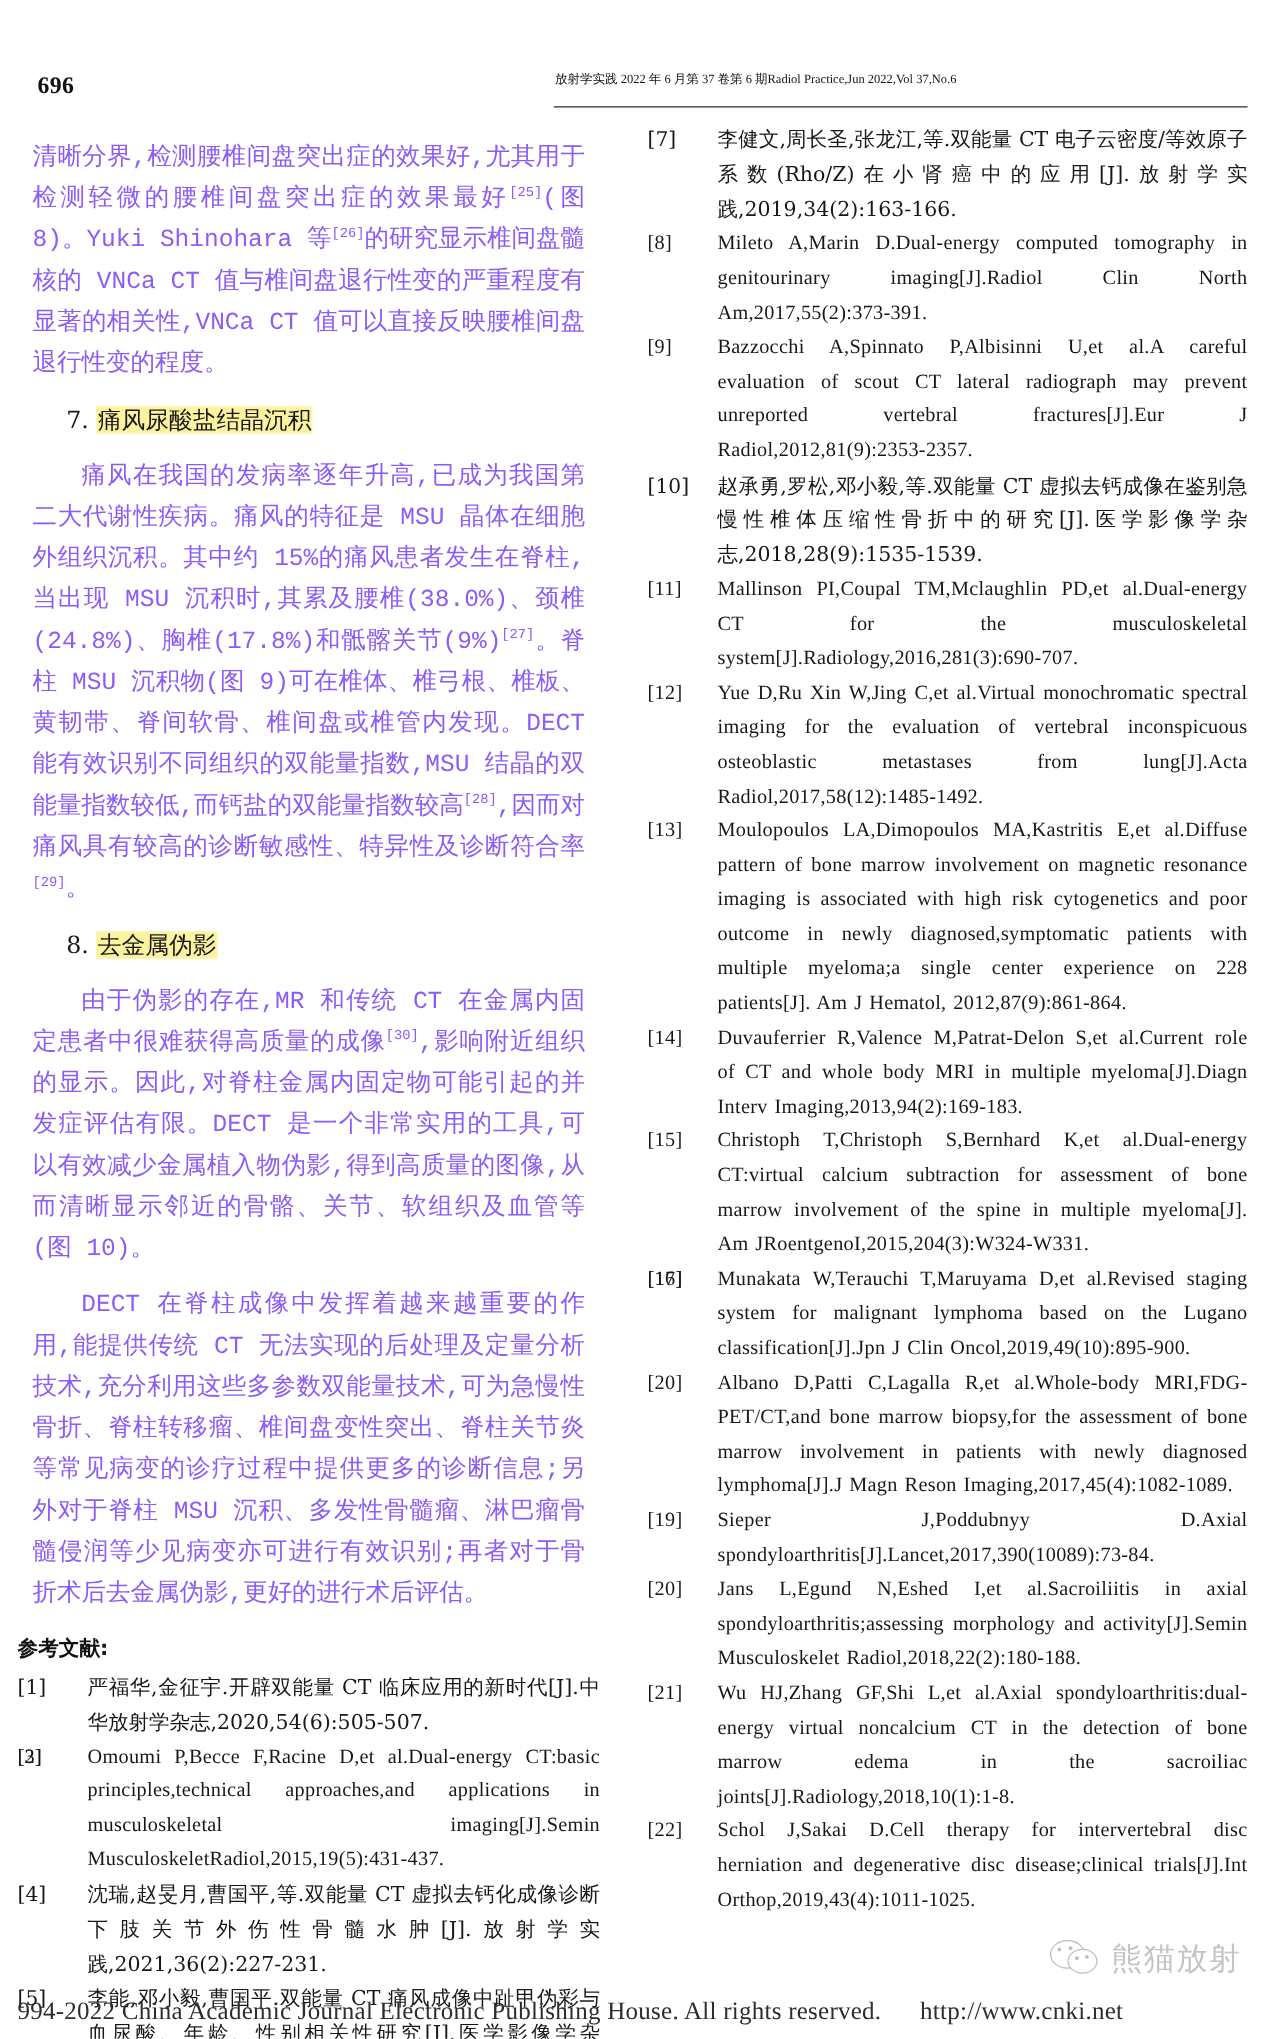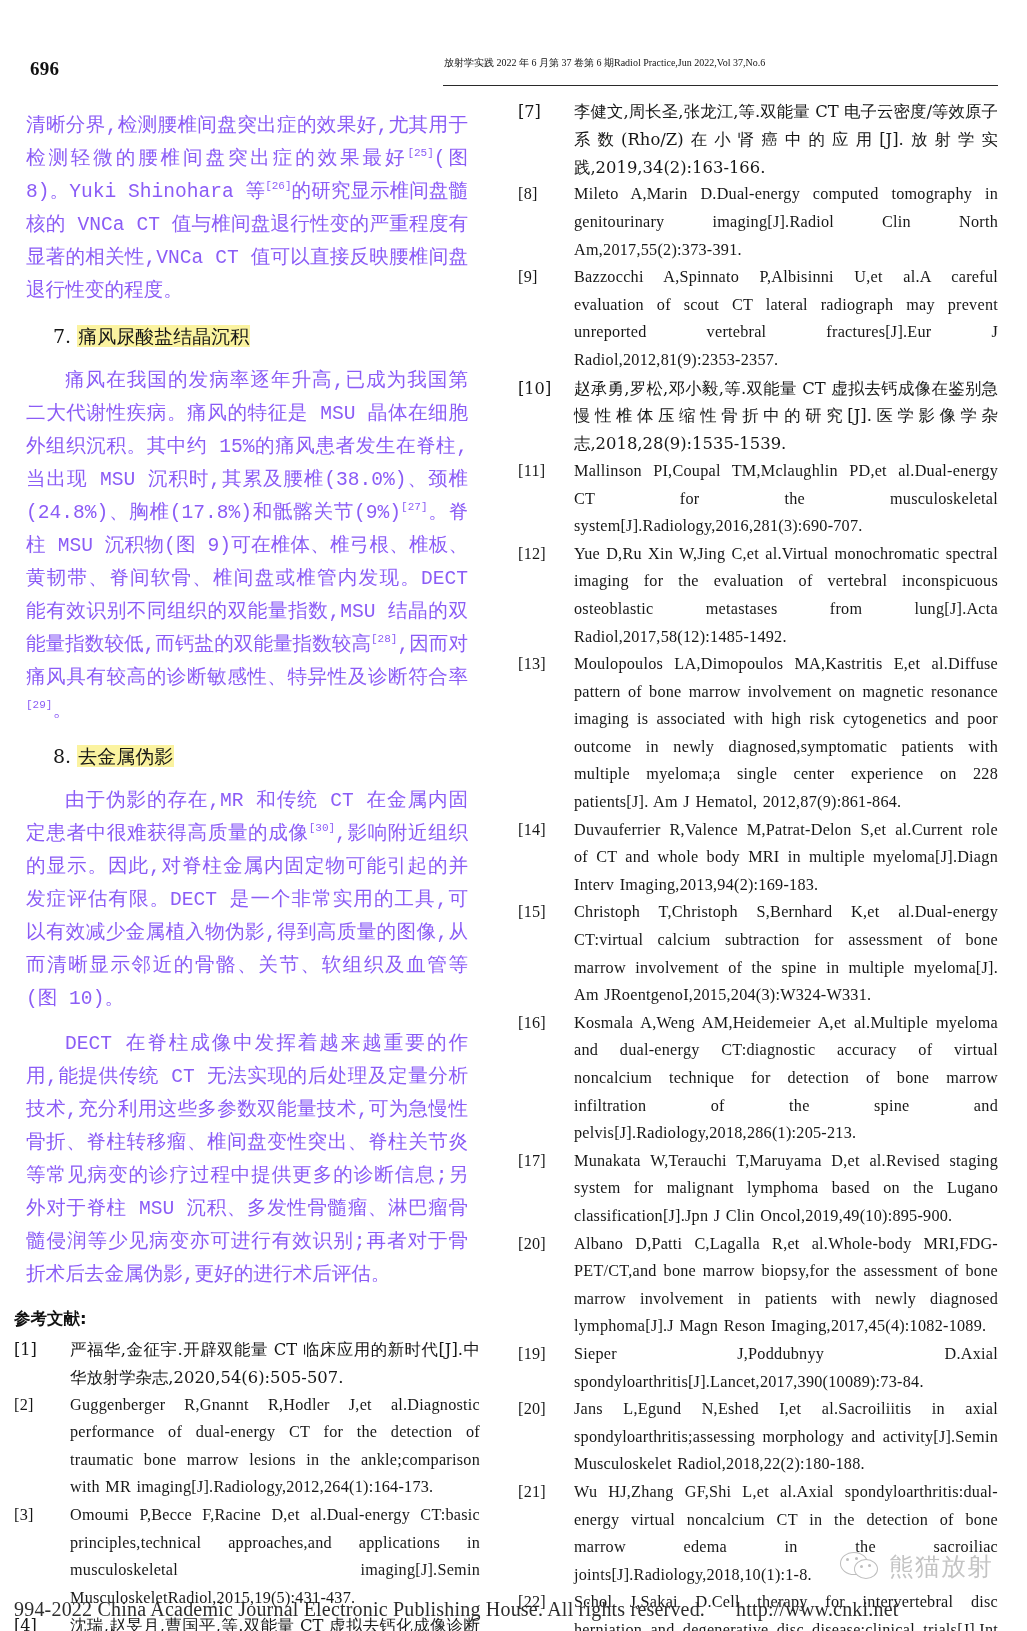--- a/index.html
+++ b/index.html
@@ -235,39 +235,39 @@
     <p class="sec-head"><span>8.</span> <span class="hl">去金属伪影</span></p>
 
     <p class="p-cn indent"><span>由于伪影的存在,MR 和传统 CT 在金属内固定患者中很难获得高质量的成像<sup class="ref">[30]</sup>,影响附近组织的显示。因此,对脊柱金属内固定物可能引起的并发症评估有限。DECT 是一个非常实用的工具,可以有效减少金属植入物伪影,得到高质量的图像,从而清晰显示邻近的骨骼、关节、软组织及血管等(图 10)。</span></p>
 
     <p class="p-cn indent"><span>DECT 在脊柱成像中发挥着越来越重要的作用,能提供传统 CT 无法实现的后处理及定量分析技术,充分利用这些多参数双能量技术,可为急慢性骨折、脊柱转移瘤、椎间盘变性突出、脊柱关节炎等常见病变的诊疗过程中提供更多的诊断信息;另外对于脊柱 MSU 沉积、多发性骨髓瘤、淋巴瘤骨髓侵润等少见病变亦可进行有效识别;再者对于骨折术后去金属伪影,更好的进行术后评估。</span></p>
 
     <div class="ref-title">参考文献:</div>
 
     <ul class="ref-list" id="ref-list-left">
         <li class="ref-item cjk"><span class="ref-num">[1]</span><span>严福华,金征宇.开辟双能量 CT 临床应用的新时代[J].中华放射学杂志,2020,54(6):505-507.</span></li>
-        <li class="ref-item latin"><span class="ref-num">[2]</span><span>Guggenberger R,Gnannt R,Hodler J,et al.Diagnostic performance of dual-energy CT for the detection of traumatic bone marrow lesions in the ankle;comparison with MR imaging[J].Radiology,2012,264(1):164-173.</span></li>
+        <li class="ref-item latin"><span class="ref-num">[2]</span></li>
         <li class="ref-item latin"><span class="ref-num">[3]</span><span>Omoumi P,Becce F,Racine D,et al.Dual-energy CT:basic principles,technical approaches,and applications in musculoskeletal imaging[J].Semin MusculoskeletRadiol,2015,19(5):431-437.</span></li>
         <li class="ref-item cjk"><span class="ref-num">[4]</span><span>沈瑞,赵旻月,曹国平,等.双能量 CT 虚拟去钙化成像诊断下肢关节外伤性骨髓水肿[J].放射学实践,2021,36(2):227-231.</span></li>
         <li class="ref-item cjk"><span class="ref-num">[5]</span><span>李能,邓小毅,曹国平.双能量 CT 痛风成像中趾甲伪彩与血尿酸、年龄、性别相关性研究[J].医学影像学杂志,2020,30(7):1291-1295.</span></li>
       </ul>
   </div>
 
   <div class="col col-right">
     <ul class="ref-list" id="ref-list-right">
         <li class="ref-item cjk"><span class="ref-num">[7]</span><span>李健文,周长圣,张龙江,等.双能量 CT 电子云密度/等效原子系数(Rho/Z)在小肾癌中的应用[J].放射学实践,2019,34(2):163-166.</span></li>
         <li class="ref-item latin"><span class="ref-num">[8]</span><span>Mileto A,Marin D.Dual-energy computed tomography in genitourinary imaging[J].Radiol Clin North Am,2017,55(2):373-391.</span></li>
         <li class="ref-item latin"><span class="ref-num">[9]</span><span>Bazzocchi A,Spinnato P,Albisinni U,et al.A careful evaluation of scout CT lateral radiograph may prevent unreported vertebral fractures[J].Eur J Radiol,2012,81(9):2353-2357.</span></li>
         <li class="ref-item cjk"><span class="ref-num">[10]</span><span>赵承勇,罗松,邓小毅,等.双能量 CT 虚拟去钙成像在鉴别急慢性椎体压缩性骨折中的研究[J].医学影像学杂志,2018,28(9):1535-1539.</span></li>
         <li class="ref-item latin"><span class="ref-num">[11]</span><span>Mallinson PI,Coupal TM,Mclaughlin PD,et al.Dual-energy CT for the musculoskeletal system[J].Radiology,2016,281(3):690-707.</span></li>
         <li class="ref-item latin"><span class="ref-num">[12]</span><span>Yue D,Ru Xin W,Jing C,et al.Virtual monochromatic spectral imaging for the evaluation of vertebral inconspicuous osteoblastic metastases from lung[J].Acta Radiol,2017,58(12):1485-1492.</span></li>
         <li class="ref-item latin"><span class="ref-num">[13]</span><span>Moulopoulos LA,Dimopoulos MA,Kastritis E,et al.Diffuse pattern of bone marrow involvement on magnetic resonance imaging is associated with high risk cytogenetics and poor outcome in newly diagnosed,symptomatic patients with multiple myeloma;a single center experience on 228 patients[J]. Am J Hematol, 2012,87(9):861-864.</span></li>
         <li class="ref-item latin"><span class="ref-num">[14]</span><span>Duvauferrier R,Valence M,Patrat-Delon S,et al.Current role of CT and whole body MRI in multiple myeloma[J].Diagn Interv Imaging,2013,94(2):169-183.</span></li>
         <li class="ref-item latin"><span class="ref-num">[15]</span><span>Christoph T,Christoph S,Bernhard K,et al.Dual-energy CT:virtual calcium subtraction for assessment of bone marrow involvement of the spine in multiple myeloma[J]. Am JRoentgenoI,2015,204(3):W324-W331.</span></li>
-        <li class="ref-item latin"><span class="ref-num">[16]</span><span>Kosmala A,Weng AM,Heidemeier A,et al.Multiple myeloma and dual-energy CT:diagnostic accuracy of virtual noncalcium technique for detection of bone marrow infiltration of the spine and pelvis[J].Radiology,2018,286(1):205-213.</span></li>
+        <li class="ref-item latin"><span class="ref-num">[16]</span></li>
         <li class="ref-item latin"><span class="ref-num">[17]</span><span>Munakata W,Terauchi T,Maruyama D,et al.Revised staging system for malignant lymphoma based on the Lugano classification[J].Jpn J Clin Oncol,2019,49(10):895-900.</span></li>
         <li class="ref-item latin"><span class="ref-num">[20]</span><span>Albano D,Patti C,Lagalla R,et al.Whole-body MRI,FDG-PET/CT,and bone marrow biopsy,for the assessment of bone marrow involvement in patients with newly diagnosed lymphoma[J].J Magn Reson Imaging,2017,45(4):1082-1089.</span></li>
         <li class="ref-item latin"><span class="ref-num">[19]</span><span>Sieper J,Poddubnyy D.Axial spondyloarthritis[J].Lancet,2017,390(10089):73-84.</span></li>
         <li class="ref-item latin"><span class="ref-num">[20]</span><span>Jans L,Egund N,Eshed I,et al.Sacroiliitis in axial spondyloarthritis;assessing morphology and activity[J].Semin Musculoskelet Radiol,2018,22(2):180-188.</span></li>
         <li class="ref-item latin"><span class="ref-num">[21]</span><span>Wu HJ,Zhang GF,Shi L,et al.Axial spondyloarthritis:dual-energy virtual noncalcium CT in the detection of bone marrow edema in the sacroiliac joints[J].Radiology,2018,10(1):1-8.</span></li>
         <li class="ref-item latin"><span class="ref-num">[22]</span><span>Schol J,Sakai D.Cell therapy for intervertebral disc herniation and degenerative disc disease;clinical trials[J].Int Orthop,2019,43(4):1011-1025.</span></li>
       </ul>
   </div>
 
 </div>

